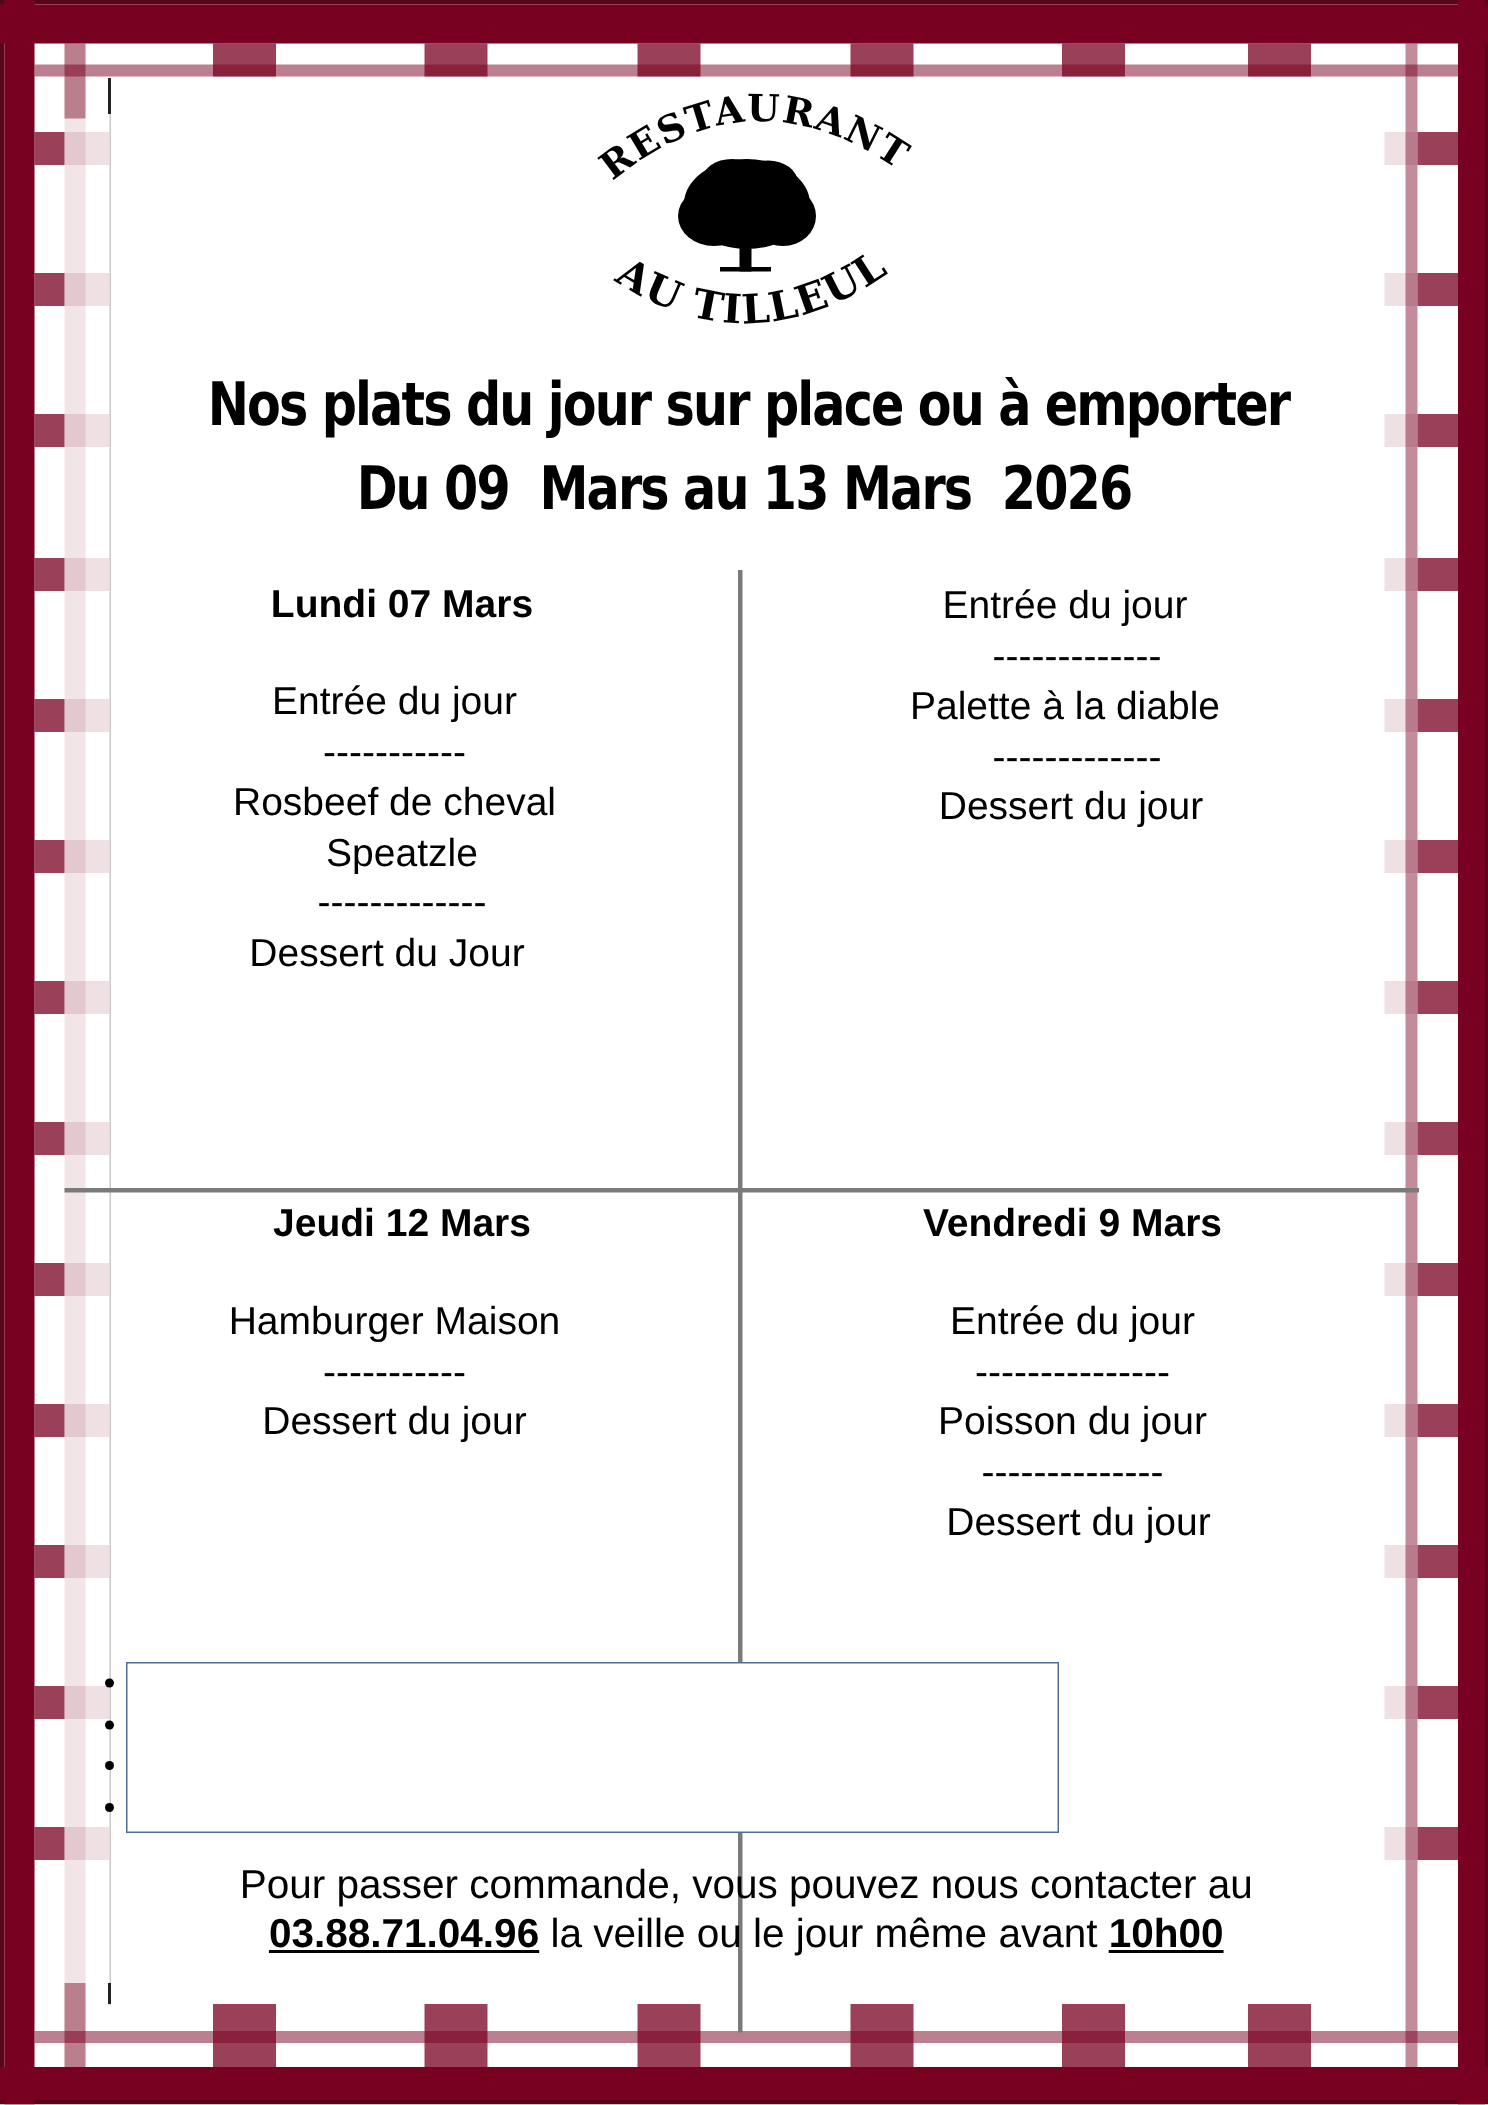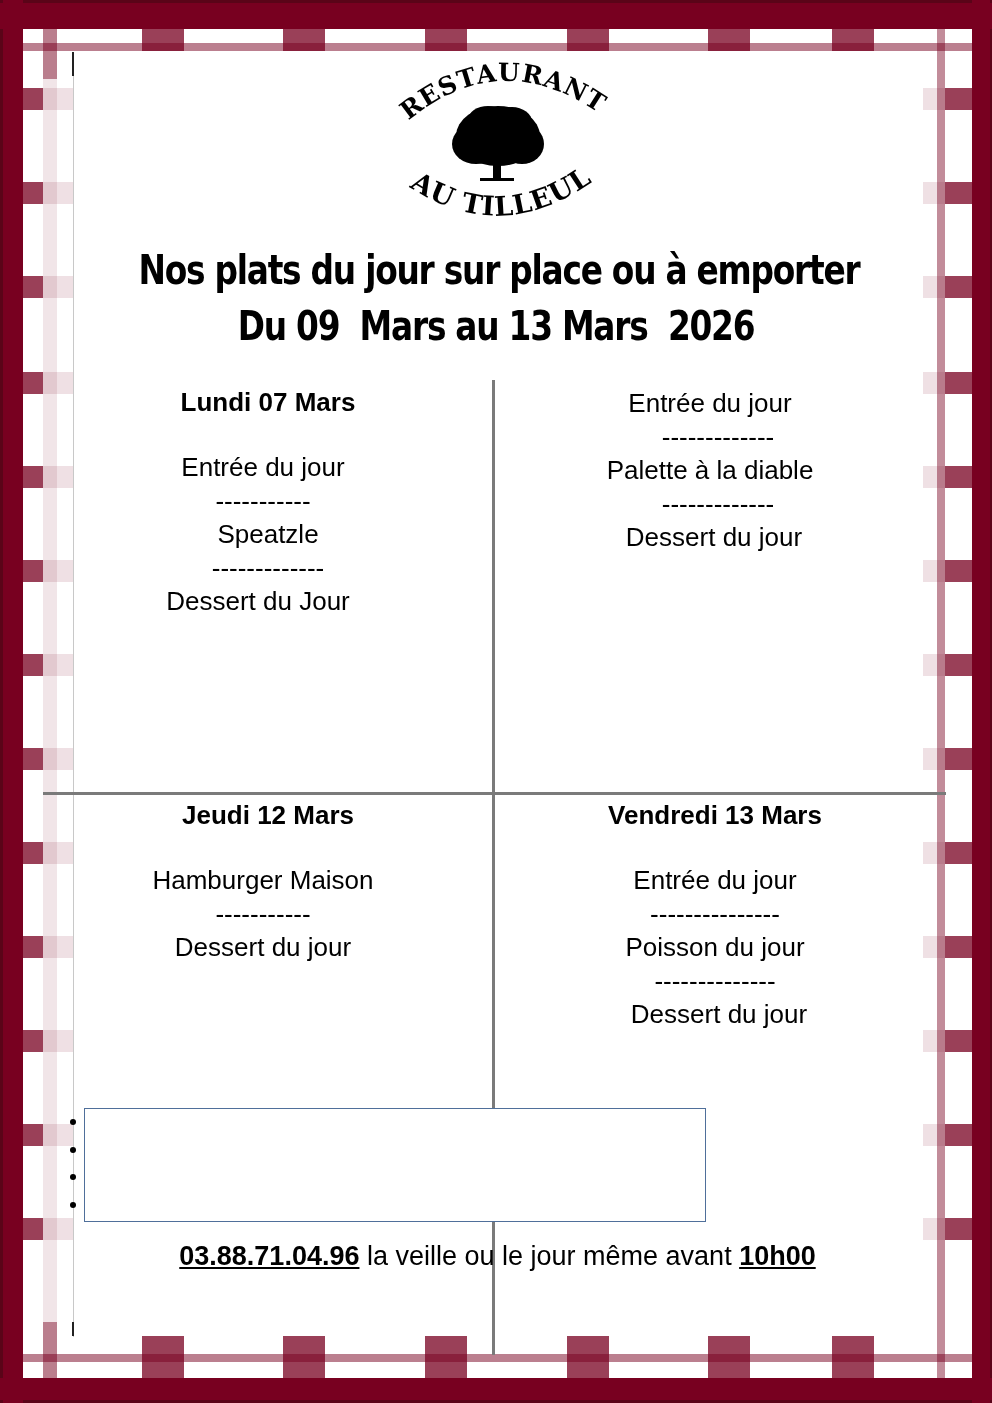--- a/index.html
+++ b/index.html
@@ -216,20 +216,21 @@
   <div class="headline-2">Du 09  Mars au 13 Mars  2026</div>
 </div>
 
 <div class="divider-v"></div>
 <div class="divider-h"></div>
 
 <div class="day day-mon">
   <div class="day-title">Lundi 07 Mars</div>
   <div class="day-item" style="margin-left:-10px">Entrée du jour</div>
   <div class="day-item" style="margin-left:-10px">-----------</div>
+  <div class="day-item" style="margin-left:-10px">Rosbeef de cheval</div>
   <div class="day-item">Speatzle</div>
   <div class="day-item">-------------</div>
   <div class="day-item" style="margin-left:-20px">Dessert du Jour</div>
 </div>
 
 <div class="day day-tue">
   <div class="day-item">Entrée du jour</div>
   <div class="day-item" style="margin-left:16px">-------------</div>
   <div class="day-item">Palette à la diable</div>
   <div class="day-item" style="margin-left:16px">-------------</div>
@@ -237,29 +238,30 @@
 </div>
 
 <div class="day day-thu">
   <div class="day-title">Jeudi 12 Mars</div>
   <div class="day-item" style="margin-left:-10px">Hamburger Maison</div>
   <div class="day-item" style="margin-left:-10px">-----------</div>
   <div class="day-item" style="margin-left:-10px">Dessert du jour</div>
 </div>
 
 <div class="day day-fri">
-  <div class="day-title">Vendredi 13 Mars</div>
+  <div class="day-title">Vendredi 9 Mars</div>
   <div class="day-item">Entrée du jour</div>
   <div class="day-item">---------------</div>
   <div class="day-item">Poisson du jour</div>
   <div class="day-item">--------------</div>
   <div class="day-item" style="margin-left:8px">Dessert du jour</div>
 </div>
 
 <div class="bullet" style="top:1119px"></div>
 <div class="bullet" style="top:1147px"></div>
 <div class="bullet" style="top:1174px"></div>
 <div class="bullet" style="top:1202px"></div>
 <div class="text-box"></div>
 
 <div class="footer">
+  <div>Pour passer commande, vous pouvez nous contacter au</div>
   <div><b>03.88.71.04.96</b><span style="white-space:pre"> la veille ou le jour même avant </span><b>10h00</b></div>
 </div>
 
 </body></html>

